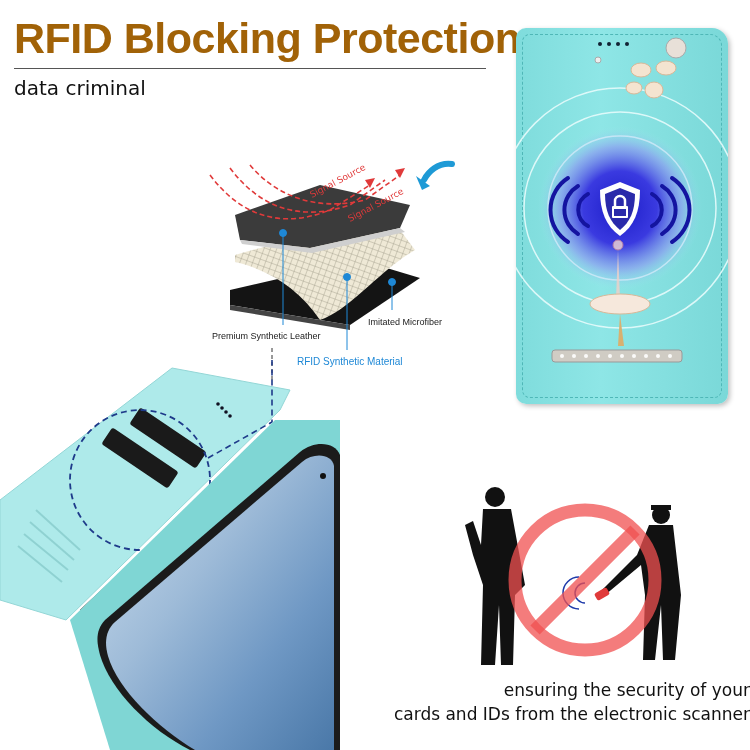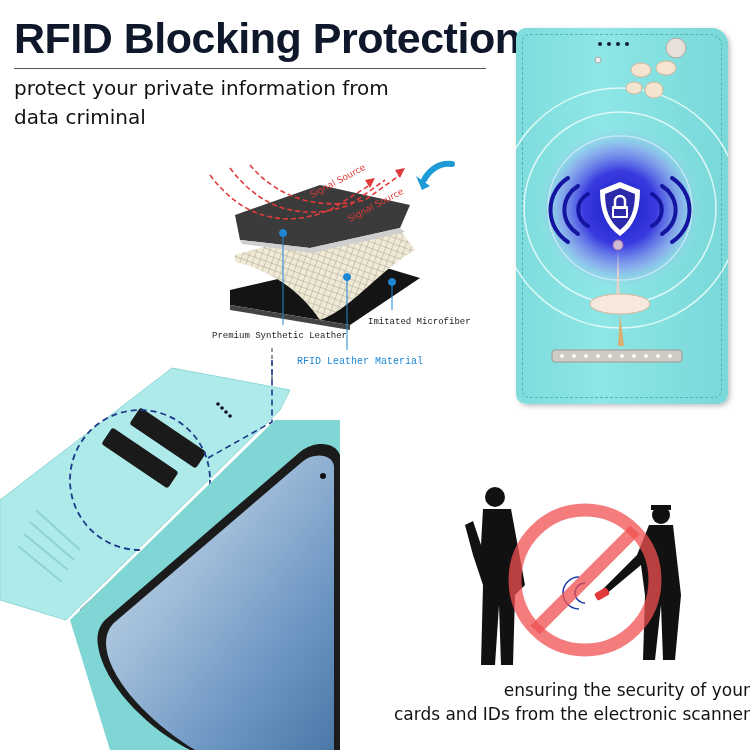--- a/index.html
+++ b/index.html
@@ -2,33 +2,33 @@
 <html><head>
   <meta charset="utf-8">
   <style>
     * { box-sizing: border-box; margin: 0; padding: 0; }
     html, body { width: 750px; height: 750px; background: #ffffff; overflow: hidden; }
     body { position: relative; font-family: "DejaVu Sans", sans-serif; color: #111; }
 
     .title {
       position: absolute; left: 14px; top: 14px;
       font-family: "Liberation Sans", sans-serif; font-weight: bold;
-      font-size: 43px; letter-spacing: -0.5px; color: #0f172a; white-space: nowrap;
+      font-size: 43px; letter-spacing: -0.5px; color: #a16207; white-space: nowrap;
     }
     .title-rule { position: absolute; left: 14px; top: 68px; width: 472px; height: 1px; background: #555; }
     .subtitle {
       position: absolute; left: 14px; top: 74px; width: 440px;
       font-family: "DejaVu Sans", sans-serif; font-size: 20px; line-height: 29px; color: #111;
     }
     .subtitle span { display: block; white-space: nowrap; }
 
     
     .diagram { position: absolute; left: 200px; top: 160px; width: 270px; height: 220px; }
     .diagram svg { position: absolute; left: 0; top: 0; }
-    .lbl { position: absolute; font-family: Liberation Mono, monospace; font-size: 9px; white-space: nowrap; color: #222; }
+    .lbl { position: absolute; font-family: Liberation Sans, sans-serif; font-size: 9px; white-space: nowrap; color: #222; }
     .lbl.blue { color: #1e88d6; font-size: 10px; }
 
     
     .case-closed {
       position: absolute; left: 516px; top: 28px; width: 212px; height: 376px;
       border-radius: 10px 16px 10px 10px;
       background: linear-gradient(90deg, #7fdcdc 0%, #8ee6e6 40%, #7ad8d8 100%);
       box-shadow: 2px 2px 5px rgba(0,0,0,0.25);
       overflow: hidden;
     }
@@ -48,21 +48,20 @@
       font-family: "DejaVu Sans", sans-serif; font-size: 17px; line-height: 24px; color: #111;
     }
     .bottom-text span { display: block; white-space: nowrap; }
   </style>
 </head>
 <body>
 
 <div class="title">RFID Blocking Protection</div>
 <div class="title-rule"></div>
 <div class="subtitle">
-  <span>protect your private information from</span>
   <span>data criminal</span>
 </div>
 
 <div class="diagram">
   <svg width="270" height="220" viewBox="0 0 270 220">
 
     <polygon points="30,130 160,100 220,118 150,165 30,145" fill="#141414"></polygon>
     <polygon points="30,145 150,165 150,170 30,150" fill="#444"></polygon>
 
     <defs>
@@ -95,21 +94,21 @@
       <line x1="147" y1="117" x2="147" y2="190" stroke-width="1"></line>
       <line x1="192" y1="122" x2="192" y2="150" stroke-width="1"></line>
     </g>
 
     <line x1="72" y1="188" x2="72" y2="220" stroke="#333" stroke-width="1" stroke-dasharray="4,3"></line>
 
     <text x="112" y="38" font-size="9" fill="#e03a3a" transform="rotate(-28 112 38)" font-family="DejaVu Sans, sans-serif">Signal Source</text>
     <text x="150" y="62" font-size="9" fill="#e03a3a" transform="rotate(-28 150 62)" font-family="DejaVu Sans, sans-serif">Signal Source</text>
   </svg>
   <div class="lbl" style="left:12px; top:171px;">Premium Synthetic Leather</div>
-  <div class="lbl blue" style="left:97px; top:196px;">RFID Leather Material</div>
+  <div class="lbl blue" style="left:97px; top:196px;">RFID Synthetic Material</div>
   <div class="lbl" style="left:168px; top:157px;">Imitated Microfiber</div>
 </div>
 
 <div class="case-closed">
   <div class="stitch"></div>
   <div class="dots4" style="left:82px; top:14px;">
       <i></i>
       <i></i>
       <i></i>
       <i></i>

